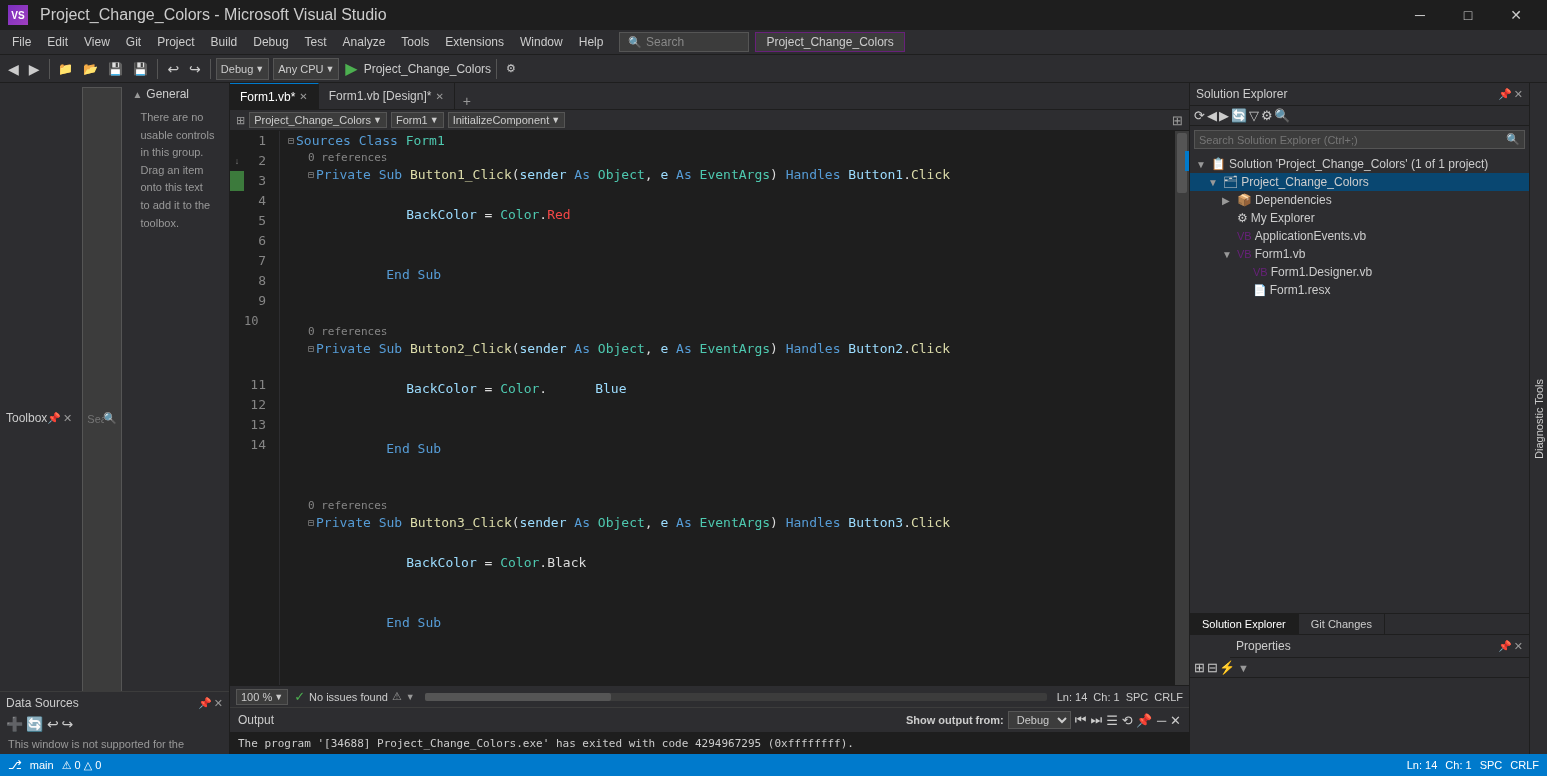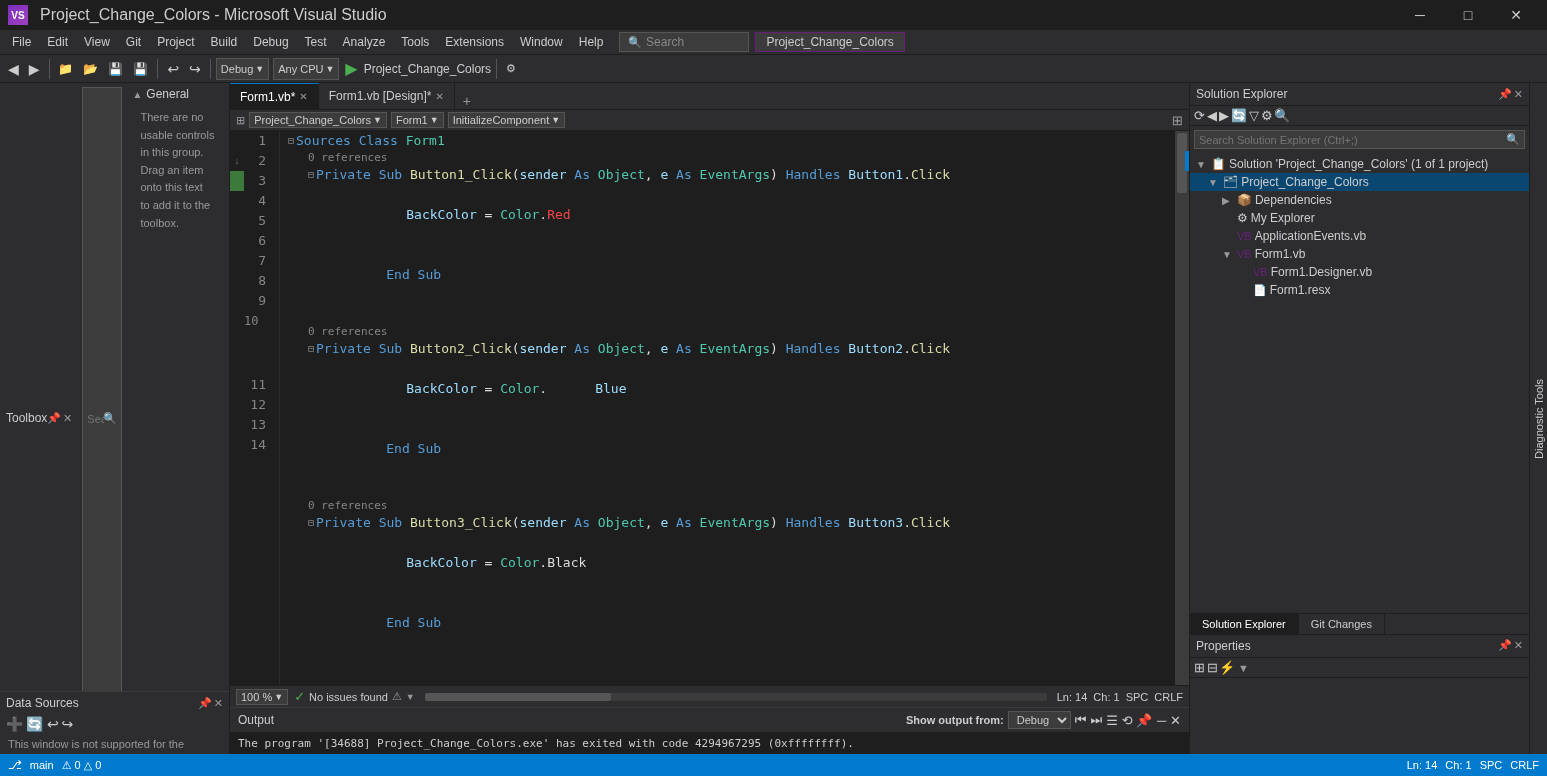--- a/index.html
+++ b/index.html
@@ -421,21 +421,21 @@
         </div>
       </div>
 
       <div style="display:flex;border-top:1px solid #1e1e1e;">
         <div style="padding:4px 12px;font-size:11px;color:#fff;cursor:pointer;border-right:1px solid #1e1e1e;background:#1e1e1e;">Solution Explorer</div>
         <div style="padding:4px 12px;font-size:11px;color:#ccc;cursor:pointer;border-right:1px solid #1e1e1e;">Git Changes</div>
       </div>
     </div>
 
     <div style="background:#2d2d30;border-top:1px solid #1e1e1e;min-height:120px;">
-      <div style="padding:4px 6px;display:flex;align-items:flex-start;justify-content:space-between;border-bottom:1px solid #1e1e1e;">
+      <div style="padding:4px 6px;display:flex;align-items:flex-end;justify-content:space-between;border-bottom:1px solid #1e1e1e;margin-left:40px;">
         <span style="color:#ccc;font-size:12px;">Properties</span>
         <div style="display:flex;gap:2px;">
           <button style="background:transparent;border:none;color:#999;cursor:pointer;font-size:11px;">📌</button>
           <button style="background:transparent;border:none;color:#999;cursor:pointer;font-size:11px;">✕</button>
         </div>
       </div>
       <div style="display:flex;gap:2px;padding:2px 4px;border-bottom:1px solid #1e1e1e;">
         <button style="background:transparent;border:none;color:#ccc;cursor:pointer;font-size:13px;">⊞</button>
         <button style="background:transparent;border:none;color:#ccc;cursor:pointer;font-size:13px;">⊟</button>
         <button style="background:transparent;border:none;color:#ccc;cursor:pointer;font-size:13px;">⚡</button>

